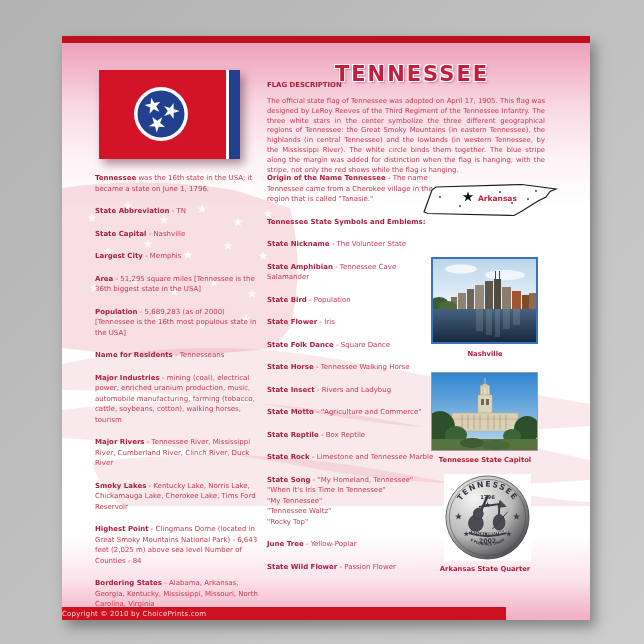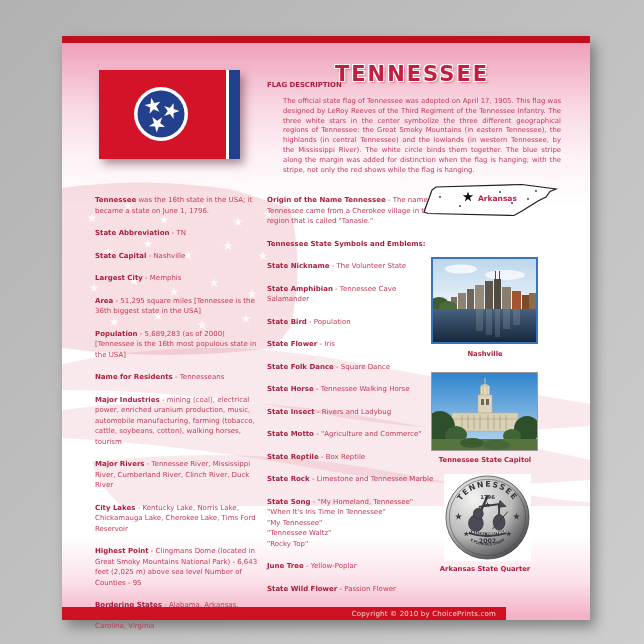--- a/index.html
+++ b/index.html
@@ -4,31 +4,31 @@
 <style>
   html,body{margin:0;padding:0;width:644px;height:644px;overflow:hidden;
     font-family:"DejaVu Sans","Liberation Sans",sans-serif;}
   body{background:linear-gradient(135deg,#b2b2b2 0%,#c2c2c2 55%,#cdcdcd 100%);}
   .poster{position:absolute;left:62px;top:36px;width:528px;height:584px;
     background:linear-gradient(180deg,#ec9ab6 0px,#f2b3c8 28px,#f9d8e3 70px,#fdf1f5 120px,
       #ffffff 170px,#ffffff 500px,#fbe2ea 545px,#f3b2c6 580px,#f3b2c6 584px);
     box-shadow:5px 7px 12px rgba(0,0,0,.35);text-decoration:underline;}
   .topbar{position:absolute;left:0;top:0;width:528px;height:7px;background:#c20f1e;}
   .bottombar{position:absolute;left:0;bottom:0;width:444px;height:13px;background:#ce1120;
-    display:flex;align-items:center;justify-content:flex-end;}
+    display:flex;align-items:center;justify-content:flex-start;}
   .copyright{font-size:7px;color:#ffd4d4;padding-right:10px;letter-spacing:.2px;}
   .title{position:absolute;left:200px;top:26px;width:300px;text-align:center;
     font-size:21px;font-weight:bold;letter-spacing:2px;color:#c11f3e;
     text-shadow:1px 1px 0 #fff,-1px -1px 0 #fff,1px -1px 0 #fff,-1px 1px 0 #fff,2px 2px 2px rgba(150,20,40,.35);}
   .flag-heading{position:absolute;left:205px;top:45px;font-size:6.9px;font-weight:bold;color:#a81e3c;text-align:right;}
   .flag-desc{position:absolute;left:205px;top:61px;width:278px;font-size:6.9px;line-height:1.42;
-    color:#c23a54;text-align:justify;margin-left:16px;}
+    color:#c23a54;text-align:justify;}
   .flag-wrap{position:absolute;left:37px;top:34px;width:141px;height:89px;
     filter:drop-shadow(4px 5px 5px rgba(90,40,55,.5));}
-  .col{position:absolute;top:137px;margin-top:22px;}
+  .col{position:absolute;top:137px;}
   .col-left{left:33px;width:165px;}
   .col-mid{left:205px;width:168px;}
   .fact{margin:0 0 12px 0;font-size:7px;line-height:1.5;color:#c23a54;}
   .fact b{color:#a81e3c;}
   .fact .val{white-space:pre-line;}
   .watermark{position:absolute;left:0;top:140px;pointer-events:none;}
   .map-box{position:absolute;left:358px;top:146px;text-align:center;}
   .photo{position:absolute;background:#fff;}
   .photo1{left:369px;top:221px;border:2px solid #3c72b8;}
   .photo2{left:369px;top:336px;border:1px solid #9a9a9a;}
@@ -114,23 +114,23 @@
       <p class="fact"><b>Area</b> <span class="val">- 51,295 square miles [Tennessee is the 36th biggest state in the USA]</span></p>
 
       <p class="fact"><b>Population</b> <span class="val">- 5,689,283 (as of 2000) [Tennessee is the 16th most populous state in the USA]</span></p>
 
       <p class="fact"><b>Name for Residents</b> <span class="val">- Tennesseans</span></p>
 
       <p class="fact"><b>Major Industries</b> <span class="val">- mining (coal), electrical power, enriched uranium production, music, automobile manufacturing, farming (tobacco, cattle, soybeans, cotton), walking horses, tourism</span></p>
 
       <p class="fact"><b>Major Rivers</b> <span class="val">- Tennessee River, Mississippi River, Cumberland River, Clinch River, Duck River</span></p>
 
-      <p class="fact"><b>City Lakes</b> <span class="val">- Kentucky Lake, Norris Lake, Chickamauga Lake, Cherokee Lake, Tims Ford Reservoir</span></p>
-
-      <p class="fact"><b>Highest Point</b> <span class="val">- Clingmans Dome (located in Great Smoky Mountains National Park) - 6,643 feet (2,025 m) above sea level Number of Counties - 95</span></p>
+      <p class="fact"><b>Smoky Lakes</b> <span class="val">- Kentucky Lake, Norris Lake, Chickamauga Lake, Cherokee Lake, Tims Ford Reservoir</span></p>
+
+      <p class="fact"><b>Highest Point</b> <span class="val">- Clingmans Dome (located in Great Smoky Mountains National Park) - 6,643 feet (2,025 m) above sea level Number of Counties - 84</span></p>
 
       <p class="fact"><b>Bordering States</b> <span class="val">- Alabama, Arkansas, Georgia, Kentucky, Mississippi, Missouri, North Carolina, Virginia</span></p>
     </div>
 
   <div class="col col-mid">
 
       <p class="fact"><b>Origin of the Name Tennessee</b> <span class="val">- The name Tennessee came from a Cherokee village in the region that is called "Tanasie."</span></p>
 
       <p class="fact"><b>Tennessee State Symbols and Emblems:</b> <span class="val"></span></p>
 

